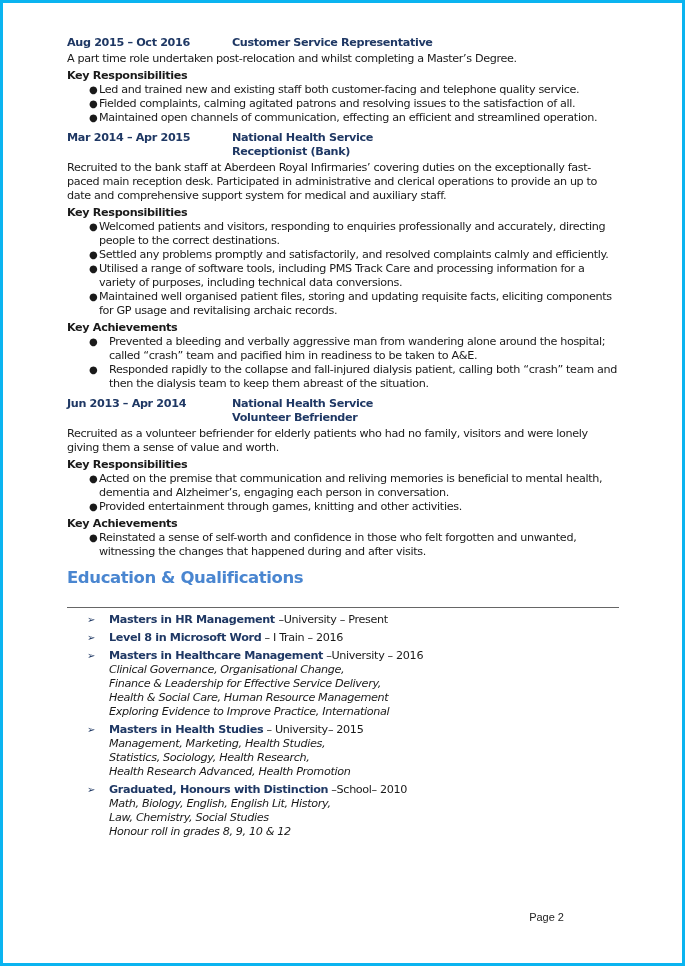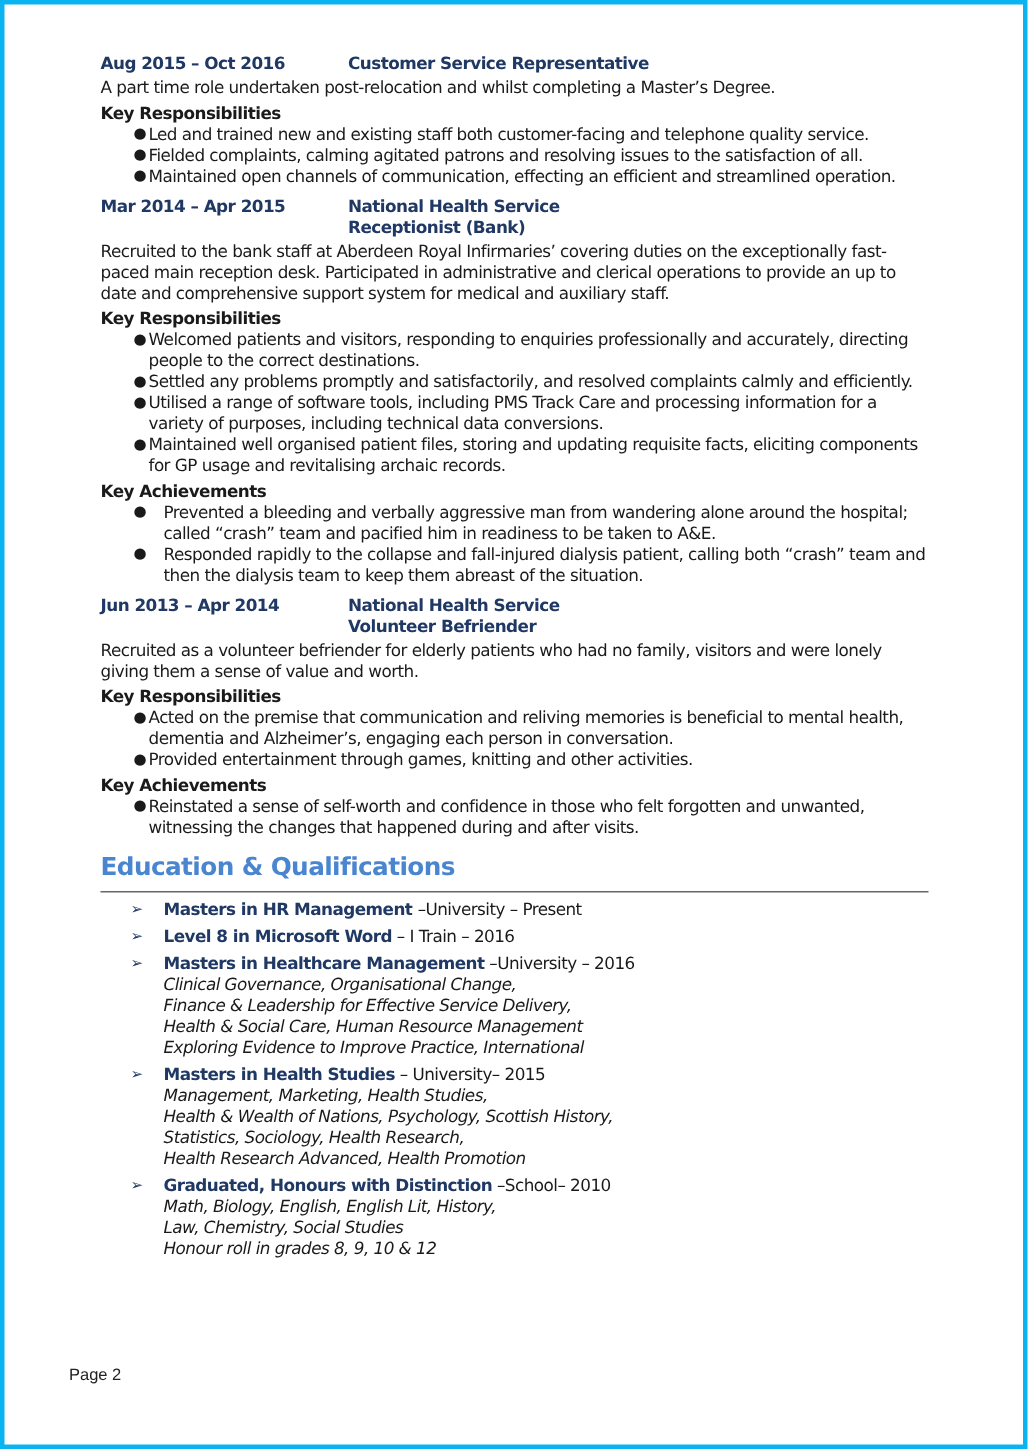--- a/index.html
+++ b/index.html
@@ -19,31 +19,31 @@
   .para { line-height:14px; margin-top:2px; }
   .sub { font-weight:bold; line-height:14px; margin-top:3px; }
   ul.b { list-style:none; margin:0; padding:0 0 0 22px; }
   ul.b li { position:relative; padding-left:10px; line-height:14px; }
   ul.b li .dot { position:absolute; left:0; top:0; font-size:10px; }
   ul.b.wide li { padding-left:20px; }
   .job { margin-bottom:6px; }
   .section-title {
     font-family:"DejaVu Sans", sans-serif; font-weight:bold; font-size:16.5px;
     color:#4a86d0; letter-spacing:-0.4px; border-bottom:1.5px solid #666;
-    padding-bottom:5px; margin-top:8px; line-height:22px;
+    padding-bottom:18px; margin-top:8px; line-height:22px;
   }
   ul.edu { list-style:none; margin:5px 0 0 0; padding:0 0 0 20px; }
   ul.edu li { position:relative; padding-left:22px; line-height:14px; margin-bottom:4px; }
   ul.edu li .arrow { position:absolute; left:0; top:0; color:#1f3864; font-size:10px; }
   .edu-title { font-weight:bold; color:#1f3864; }
   .edu-detail { font-style:italic; display:block; }
   .footer-text { line-height:14px; margin-top:6px; }
   .page-num {
-    position:absolute; left:0; width:564px; top:911px; text-align:left;
-    font-family:"Liberation Sans", sans-serif; font-size:11px; color:#222;padding-left:46px;
+    position:absolute; left:0; width:564px; top:911px; text-align:right;
+    font-family:"Liberation Sans", sans-serif; font-size:11px; color:#222;
   }
 </style>
 </head>
 <body>
 
 <div class="frame"></div>
 
 <div class="page">
 
   <div class="job">
@@ -120,21 +120,20 @@
       <span class="edu-title">Masters in Healthcare Management</span><span> –University – 2016</span>
       <span class="edu-detail">Clinical Governance, Organisational Change,</span>
       <span class="edu-detail">Finance &amp; Leadership for Effective Service Delivery,</span>
       <span class="edu-detail">Health &amp; Social Care, Human Resource Management</span>
       <span class="edu-detail">Exploring Evidence to Improve Practice, International</span>
     </li>
     <li>
       <span class="arrow">➢</span>
       <span class="edu-title">Masters in Health Studies</span><span> – University– 2015</span>
       <span class="edu-detail">Management, Marketing, Health Studies,</span>
-      <span class="edu-detail">Health &amp; Wealth of Nations, Psychology, Scottish History,</span>
       <span class="edu-detail">Statistics, Sociology, Health Research,</span>
       <span class="edu-detail">Health Research Advanced, Health Promotion</span>
     </li>
     <li>
       <span class="arrow">➢</span>
       <span class="edu-title">Graduated, Honours with Distinction</span><span> –School– 2010</span>
       <span class="edu-detail">Math, Biology, English, English Lit, History,</span>
       <span class="edu-detail">Law, Chemistry, Social Studies</span>
       <span class="edu-detail">Honour roll in grades 8, 9, 10 &amp; 12</span>
     </li>

